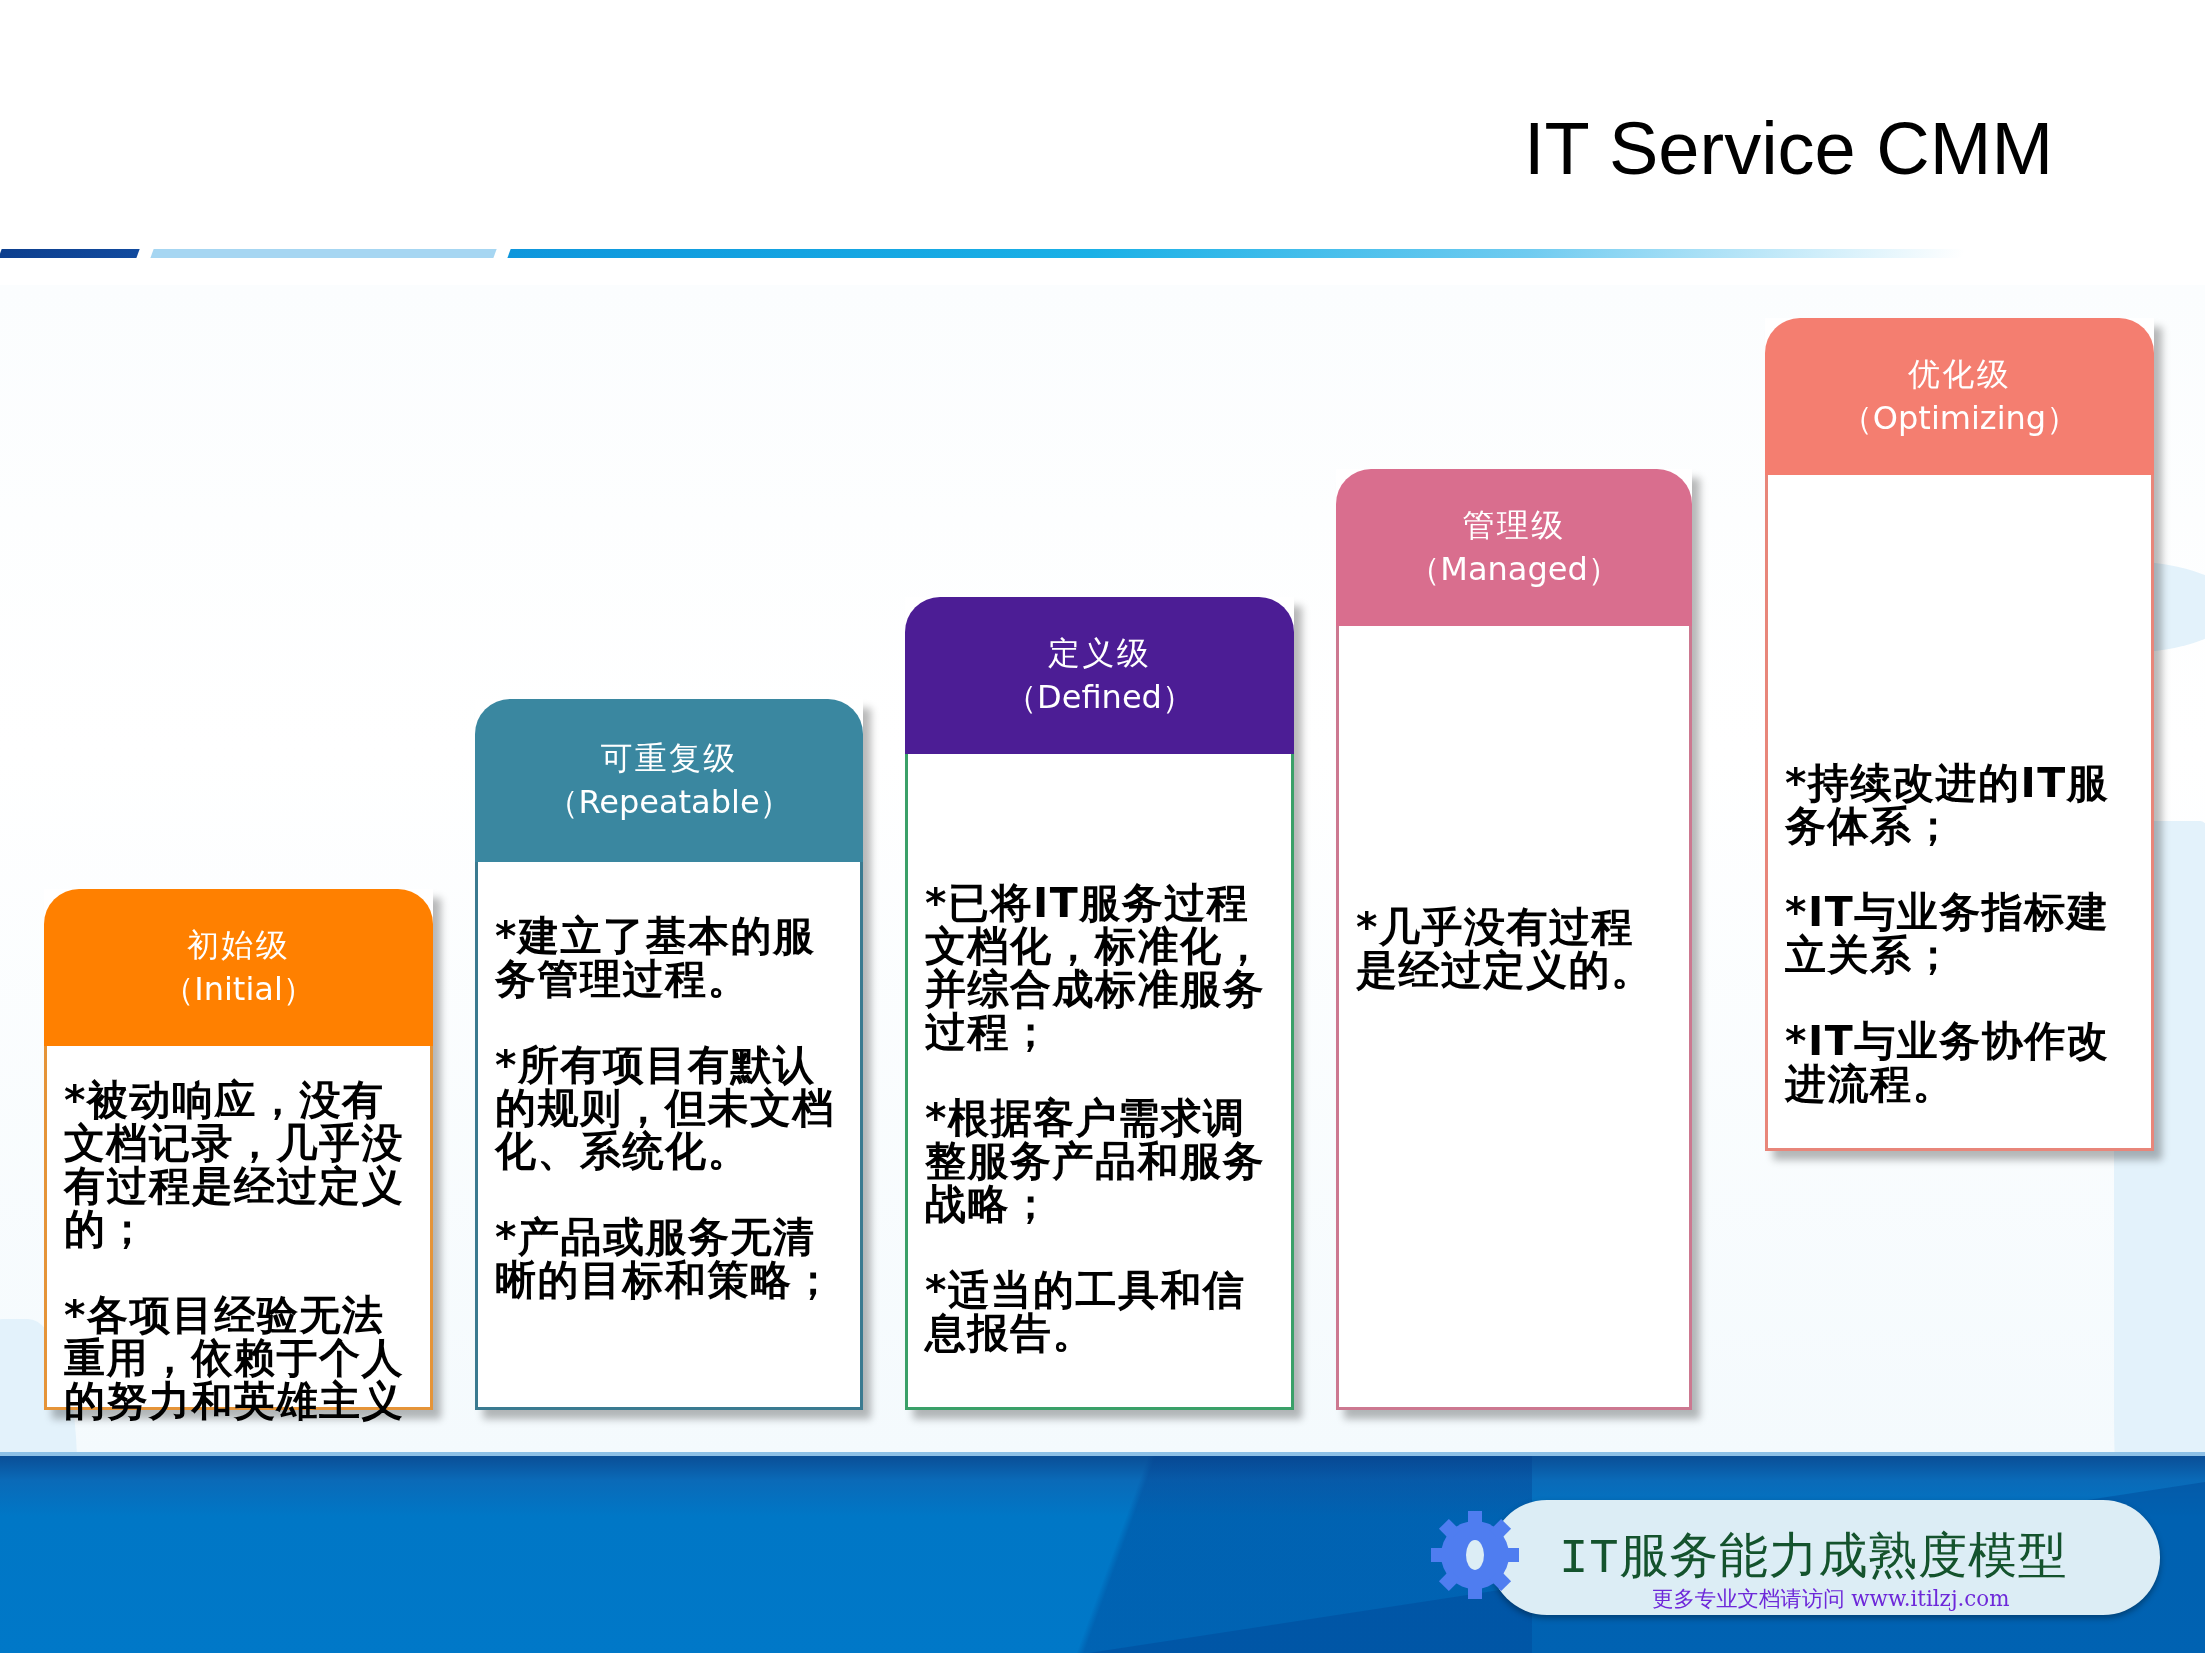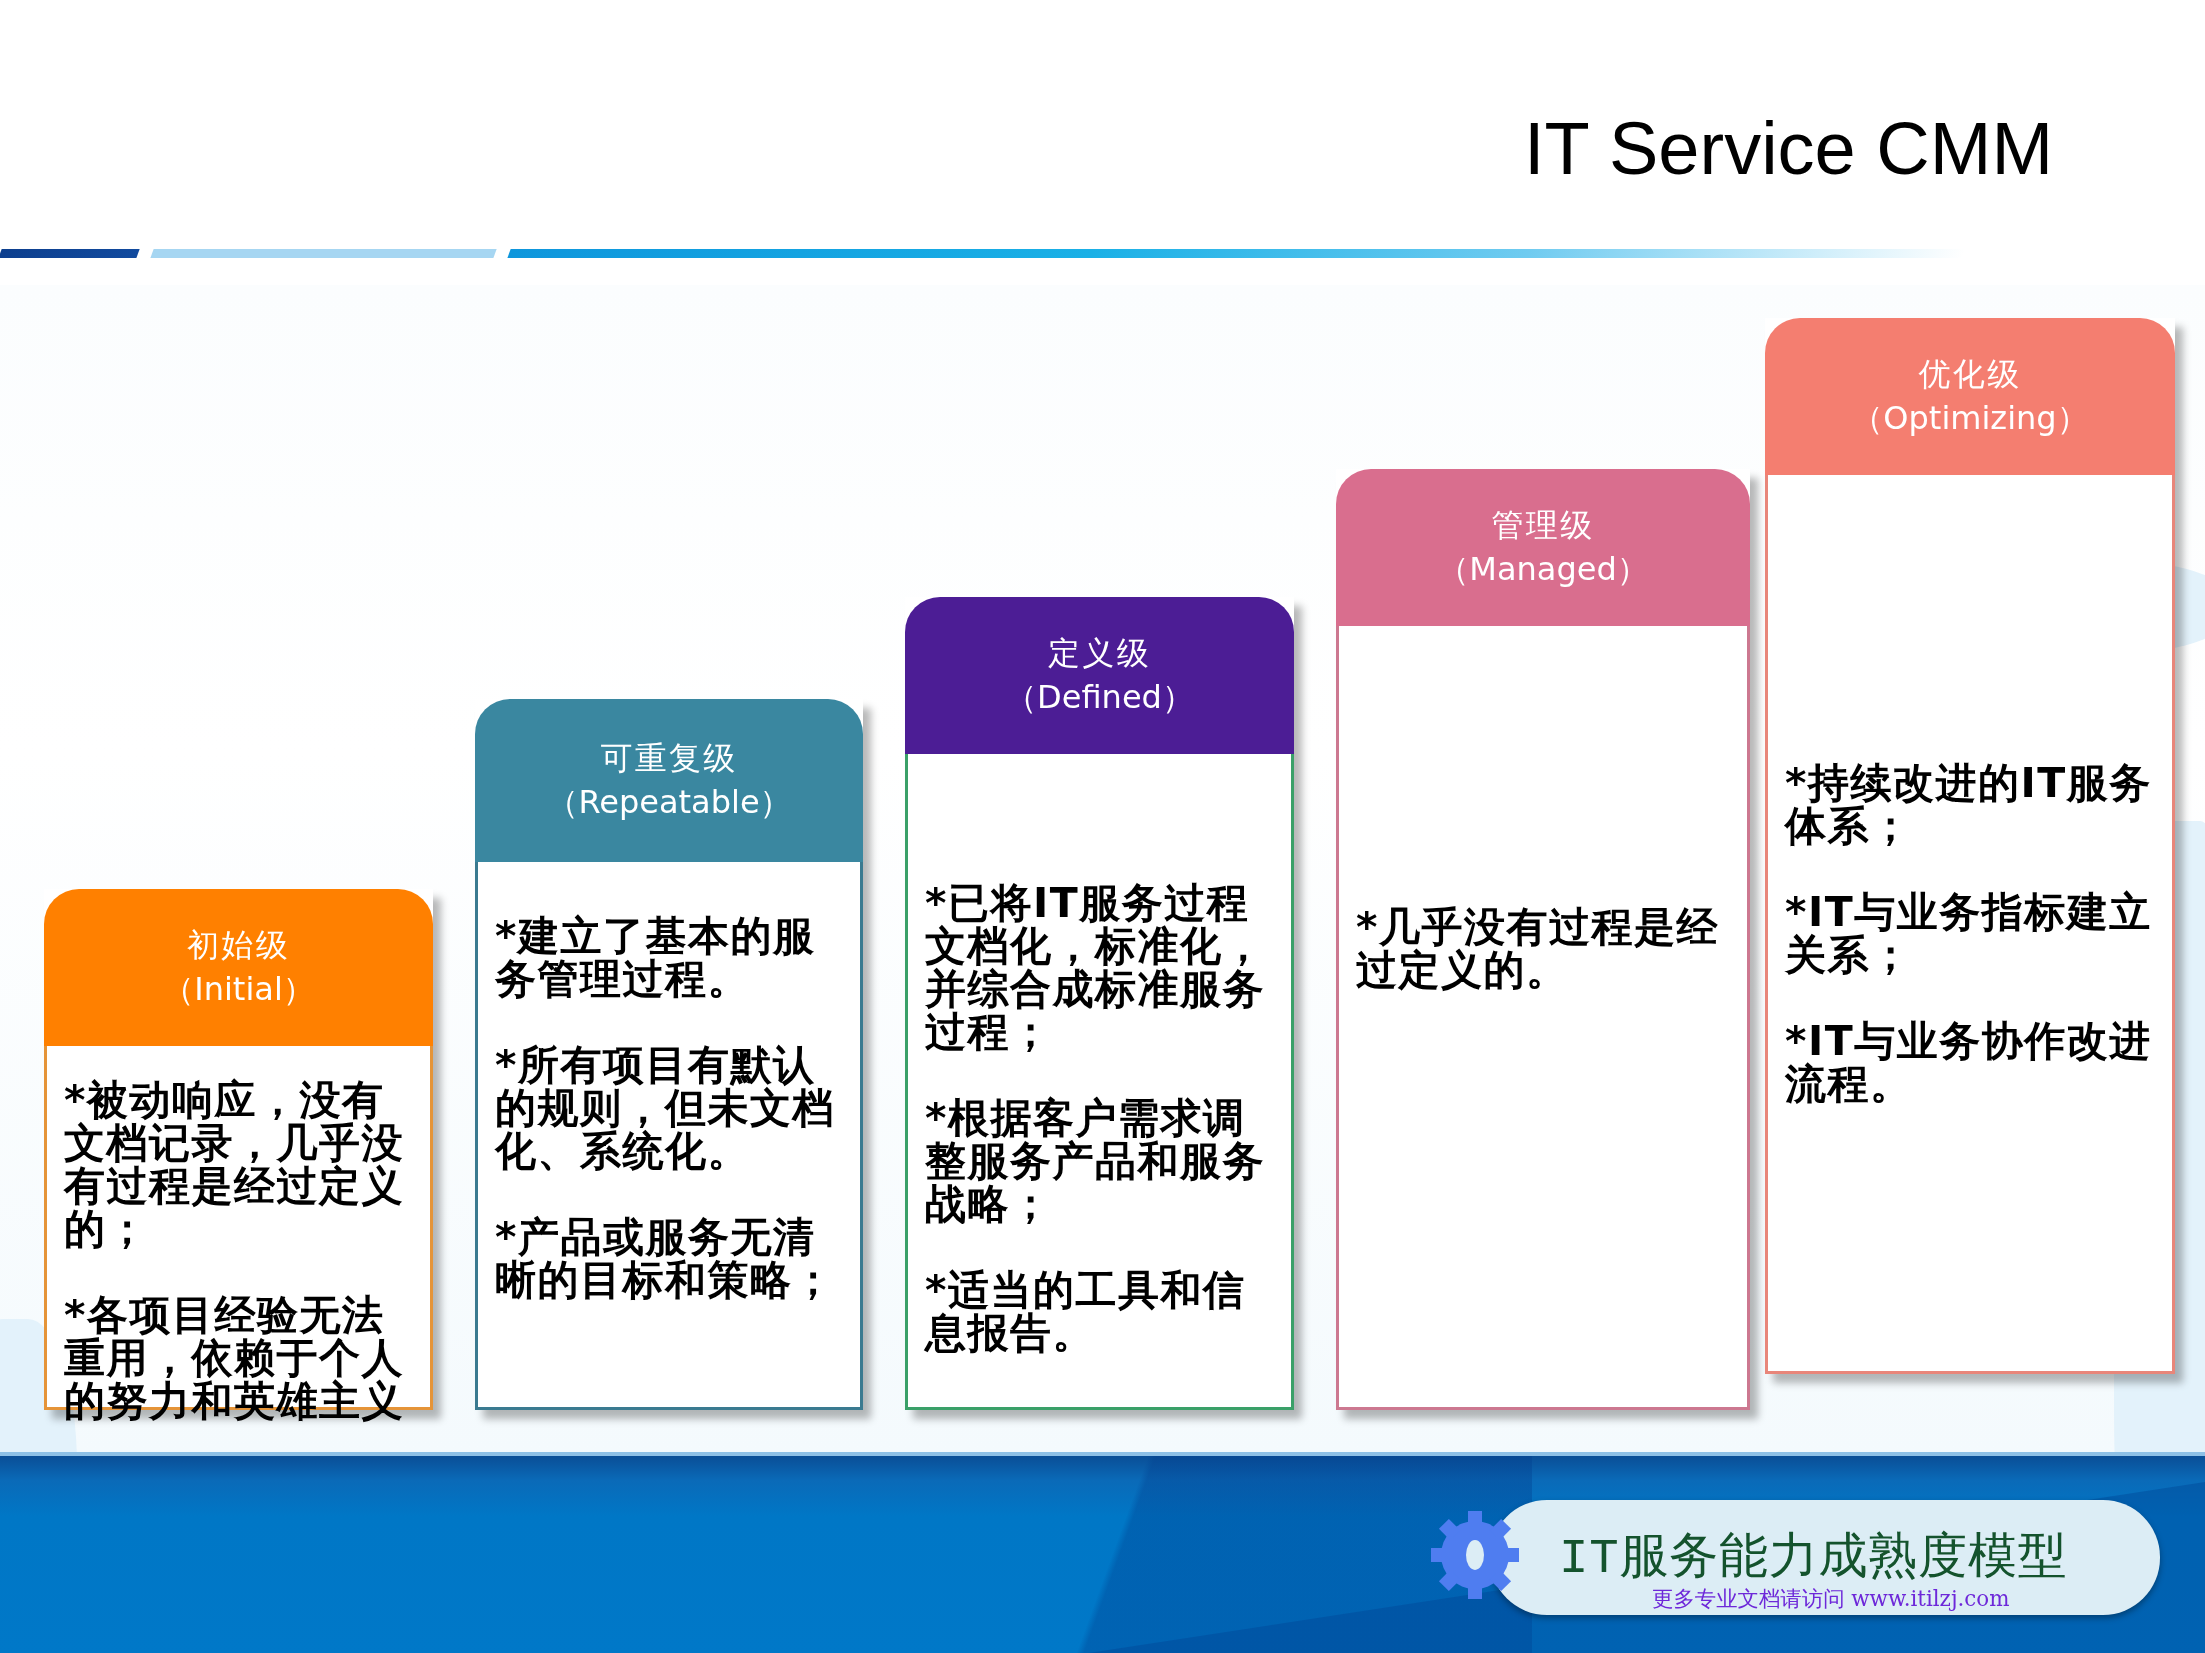--- a/index.html
+++ b/index.html
@@ -113,32 +113,32 @@
     <div class="en">（Defined）</div>
   </div>
   <div class="body" style="top:157px;border-color:#3aa068;"></div>
   <div class="items" style="top:285px;">
     <p>*已将IT服务过程文档化，标准化，并综合成标准服务过程；</p>
     <p>*根据客户需求调整服务产品和服务战略；</p>
     <p>*适当的工具和信息报告。</p>
   </div>
 </div>
 
-<div class="card" style="left:1336px;top:469px;width:414px;height:941px;">
+<div class="card" style="left:1336px;top:469px;width:356px;height:941px;">
   <div class="head" style="height:157px;background:#d96e8e;">
     <div class="cn">管理级</div>
     <div class="en">（Managed）</div>
   </div>
   <div class="body" style="top:157px;border-color:#cc7890;"></div>
   <div class="items" style="top:437px;">
     <p>*几乎没有过程是经过定义的。</p>
   </div>
 </div>
 
-<div class="card" style="left:1765px;top:318px;width:389px;height:1056px;padding-left:21px;">
+<div class="card" style="left:1765px;top:318px;width:389px;height:833px;">
   <div class="head" style="height:157px;background:#f47e70;">
     <div class="cn">优化级</div>
     <div class="en">（Optimizing）</div>
   </div>
   <div class="body" style="top:157px;border-color:#e8867a;"></div>
   <div class="items" style="top:444px;">
     <p>*持续改进的IT服务体系；</p>
     <p>*IT与业务指标建立关系；</p>
     <p>*IT与业务协作改进流程。</p>
   </div>

